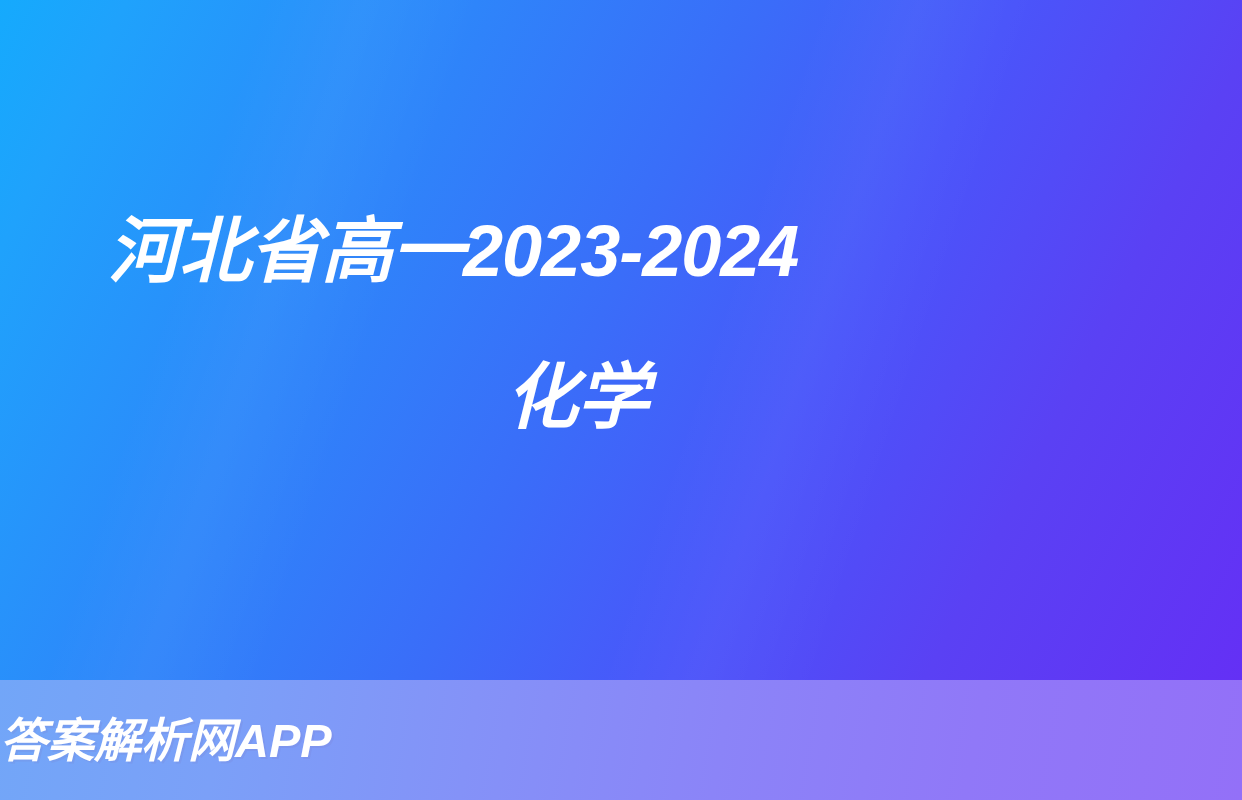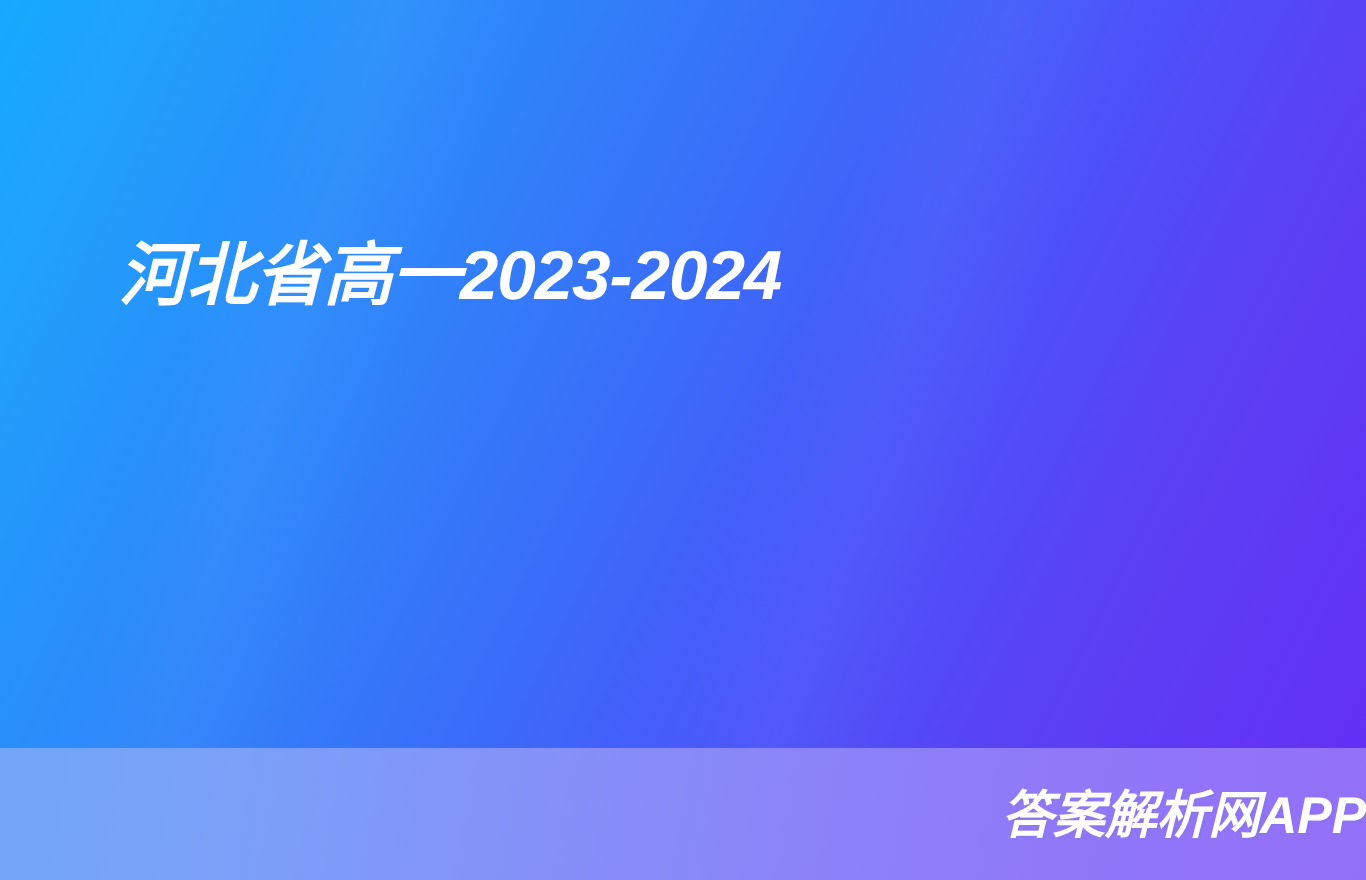--- a/index.html
+++ b/index.html
@@ -57,21 +57,21 @@
     top: 178px;
     width: 1060px;
   }
 
   .title-line {
     display: block;
     color: #ffffff;
     font-family: "Liberation Sans", "DejaVu Sans", sans-serif;
     font-weight: 700;
     font-style: italic;
-    font-size: 63px;
+    font-size: 72px;
     line-height: 146px;
     letter-spacing: -1px;
     white-space: pre;
   }
 
   .title-line.line-3 {
     padding-left: 398px;
   }
 
   
@@ -83,21 +83,21 @@
     height: 120px;
     background: linear-gradient(100deg,
                 #72A6F8 0%,
                 #7BA0F8 18%,
                 #8492F8 38%,
                 #8B84F8 58%,
                 #9078F8 78%,
                 #9370F8 100%);
     display: flex;
     align-items: center;
-    justify-content: flex-end;
+    justify-content: flex-start;
   }
 
   .footer-text {
     color: #ffffff;
     font-family: "Liberation Sans", "DejaVu Sans", sans-serif;
     font-weight: 700;
     font-style: italic;
     font-size: 47px;
     line-height: 1;
     letter-spacing: 0px;
@@ -108,20 +108,21 @@
 </head>
 <body>
 
 <div id="poster">
 
   <div class="hero">
     <div class="hero-sheen"></div>
 
     <div class="title-block">
       <span class="title-line line-1">河北省高一2023-2024</span>
+      <span class="title-line line-3">化学</span>
     </div>
   </div>
 
   <div class="footer-band">
     <span class="footer-text">答案解析网APP</span>
   </div>
 
 </div>
 
 </body></html>

